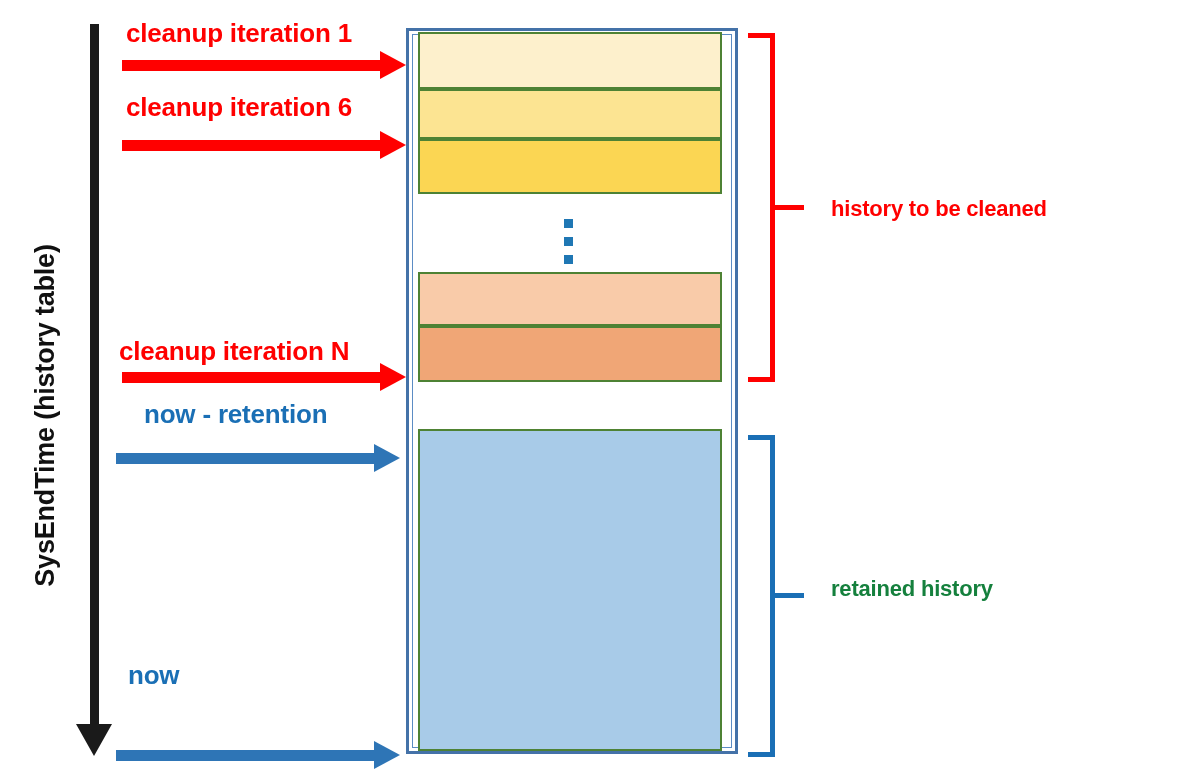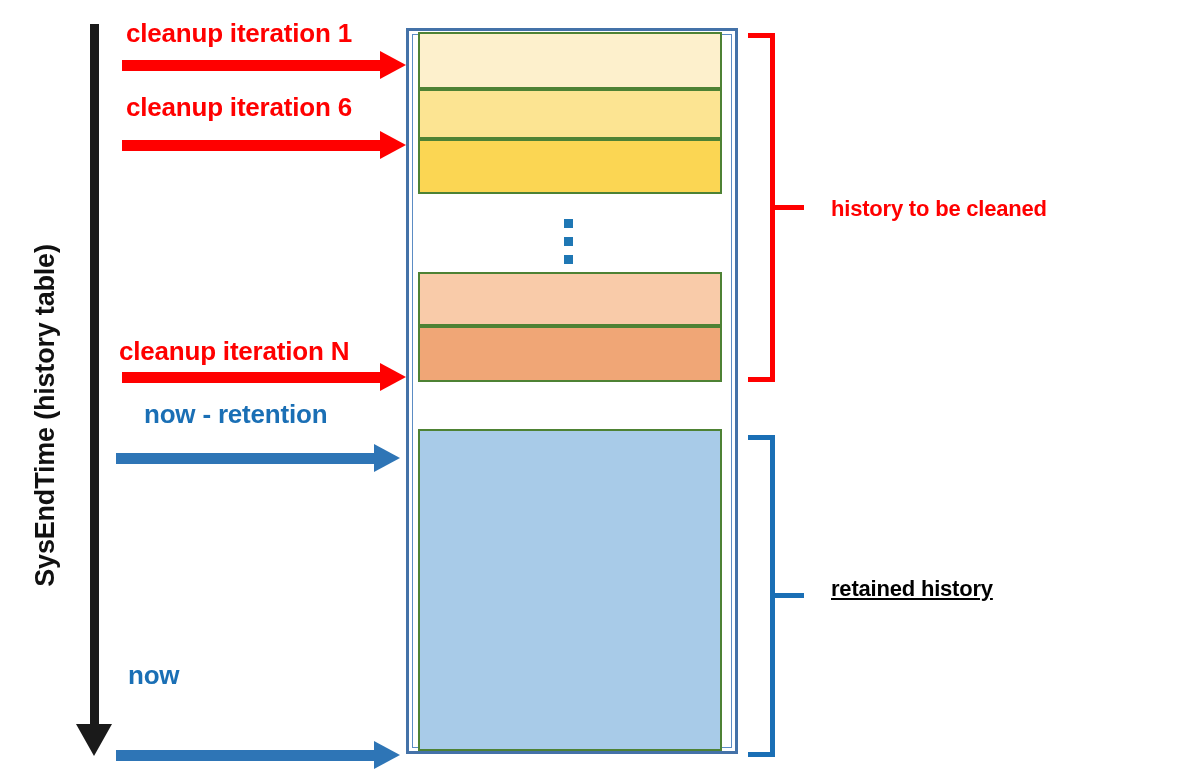--- a/index.html
+++ b/index.html
@@ -82,21 +82,21 @@
   .brace .cap{position:absolute;left:-22px;width:27px;height:5px;}
   .brace .tick{position:absolute;left:5px;width:29px;height:5px;}
   .brace.red .stem,.brace.red .cap,.brace.red .tick{background:#FF0000;}
   .brace.blue .stem,.brace.blue .cap,.brace.blue .tick{background:#1A6FB5;}
 
   .brace-label{
     position:absolute;font-size:22px;font-weight:bold;white-space:nowrap;
     letter-spacing:-0.2px;
   }
   .brace-label.red{color:#FF0000;}
-  .brace-label.blue{color:#000000;text-decoration:underline;}
+  .brace-label.blue{color:#15803d;}
 </style>
 </head>
 <body>
 
 <div id="stage">
 
   <div class="axis-line"></div>
   <div class="axis-head"></div>
   <div class="axis-label">SysEndTime (history table)</div>
 

